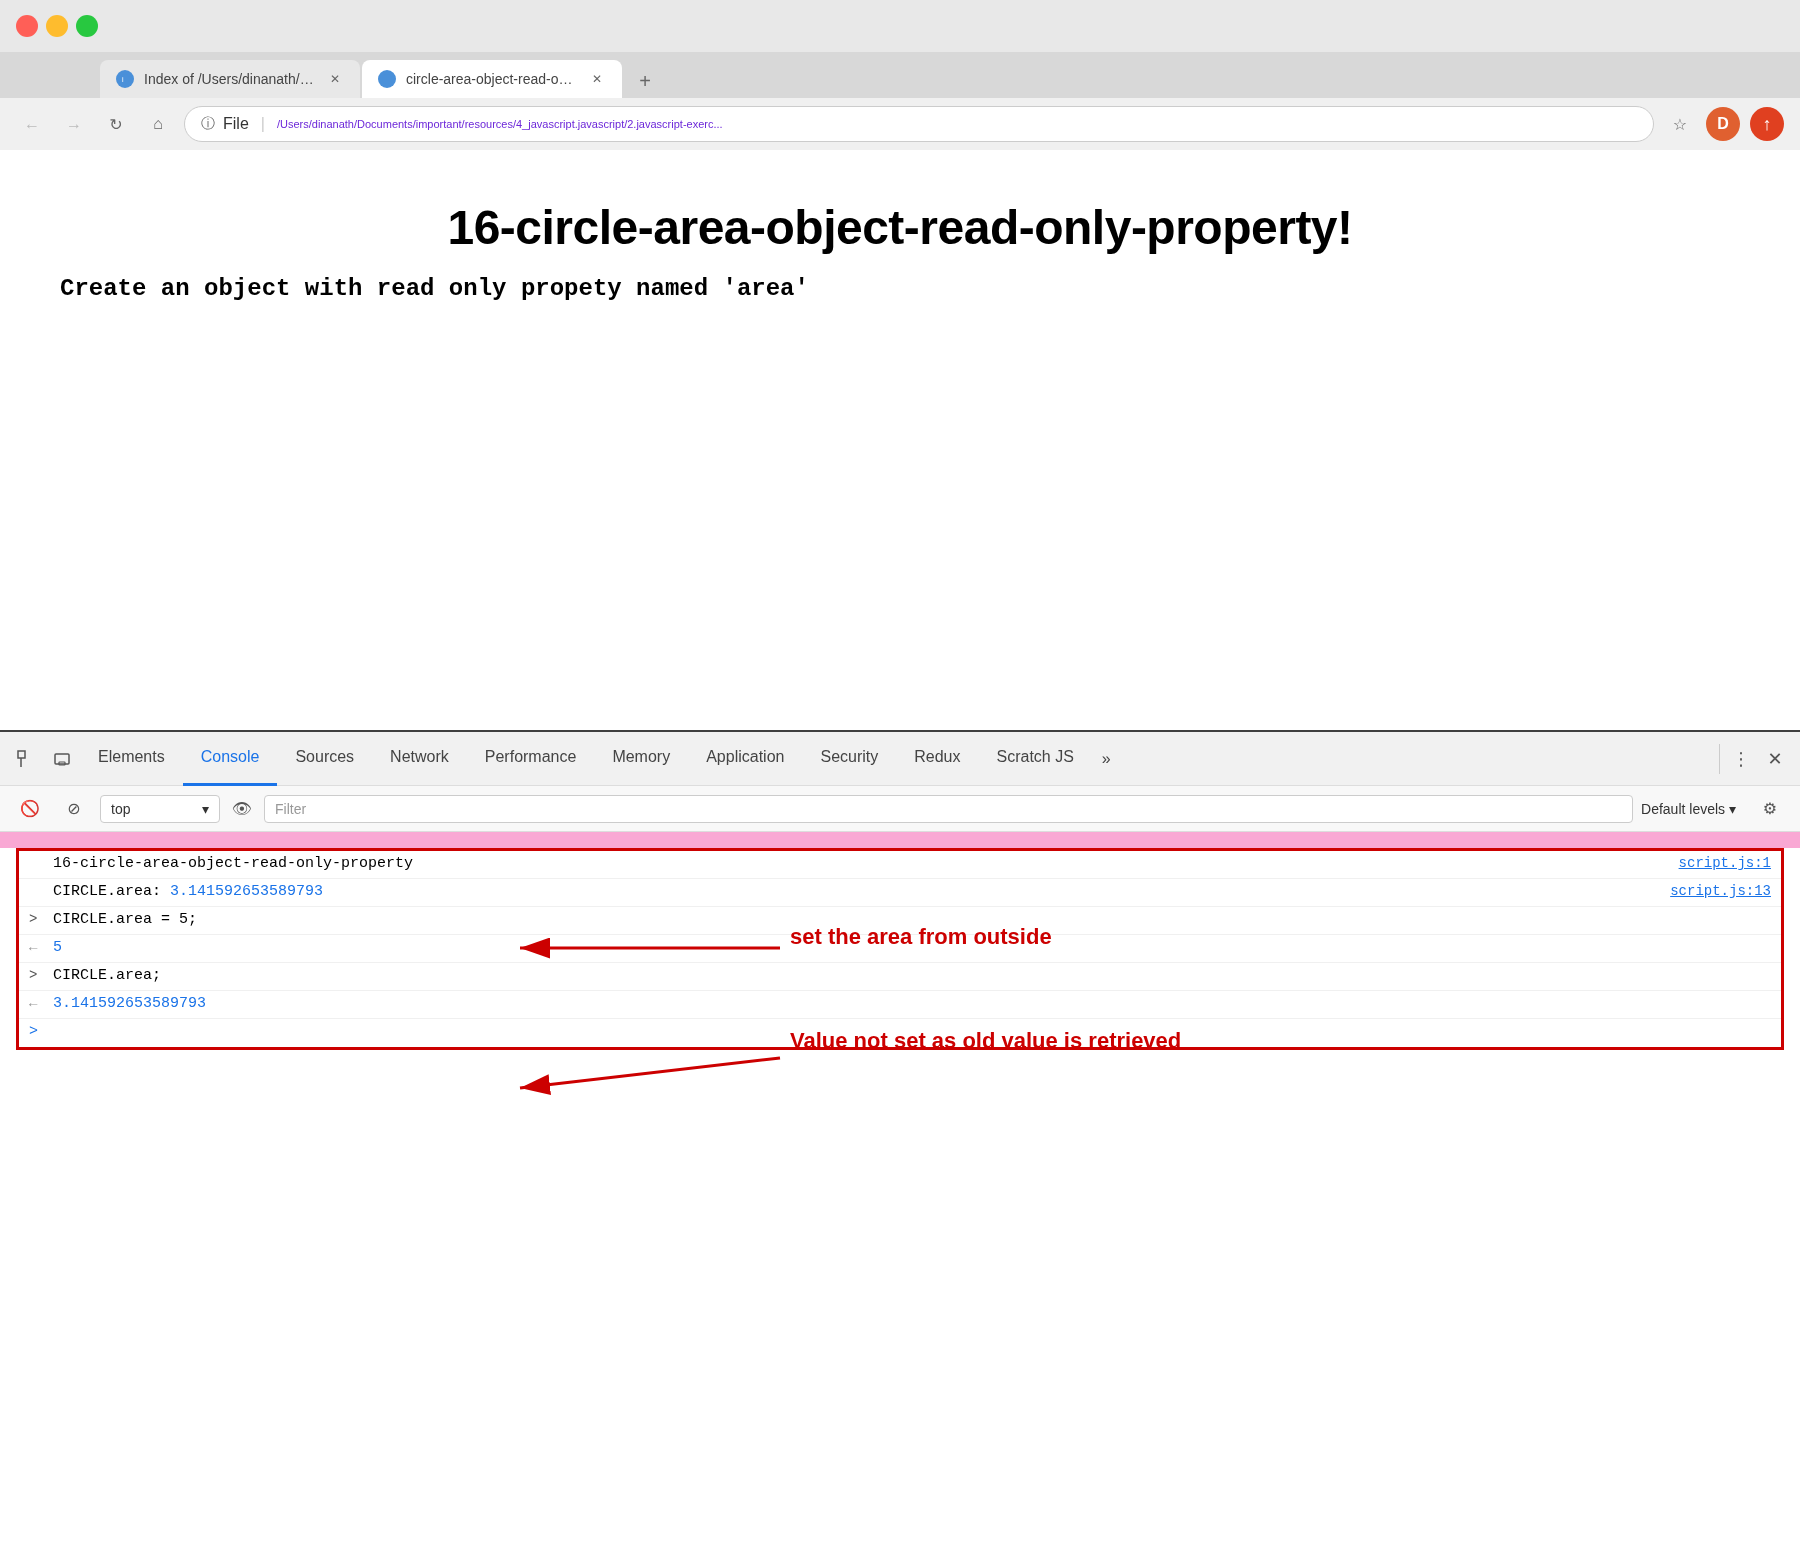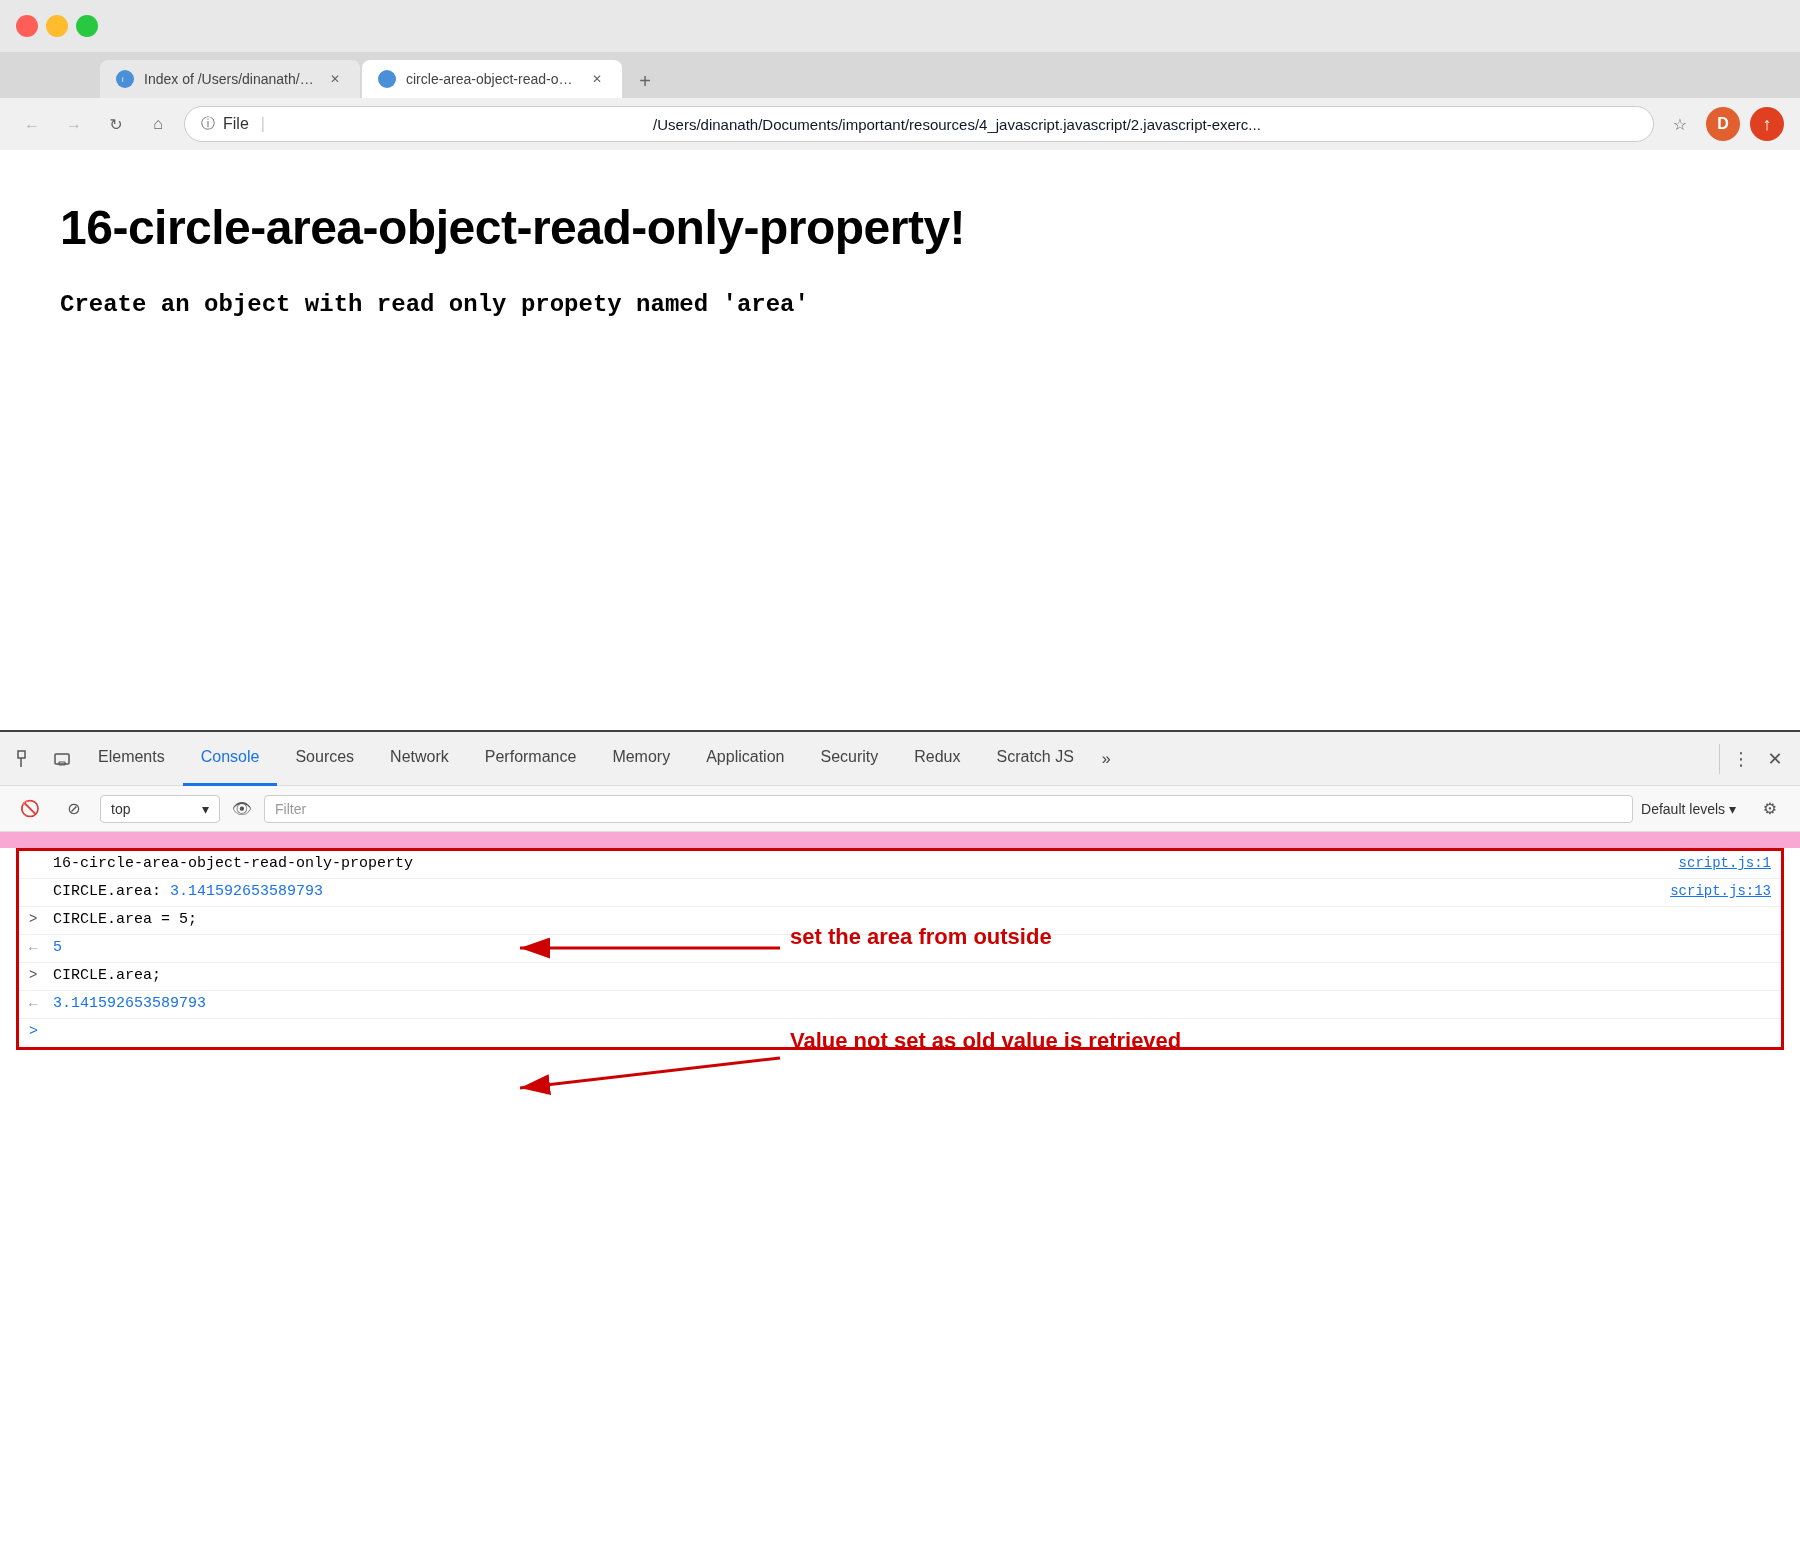--- a/index.html
+++ b/index.html
@@ -20,30 +20,30 @@
     .tab-favicon svg { width: 12px; height: 12px; }
     .tab-title { font-size: 14px; white-space: nowrap; overflow: hidden; text-overflow: ellipsis; }
     .tab-close { margin-left: auto; width: 18px; height: 18px; border-radius: 50%; display: flex; align-items: center; justify-content: center; font-size: 12px; color: #666; cursor: pointer; flex-shrink: 0; }
     .tab-new { display: flex; align-items: center; justify-content: center; width: 34px; height: 34px; font-size: 20px; color: #666; cursor: pointer; margin-left: 4px; }
 
     .address-bar { display: flex; align-items: center; padding: 8px 16px; background: #f0f0f0; height: 52px; gap: 10px; }
     .nav-btn { width: 32px; height: 32px; border-radius: 50%; display: flex; align-items: center; justify-content: center; cursor: pointer; color: #666; font-size: 16px; }
     .nav-btn.disabled { color: #bbb; cursor: default; }
     .url-bar { flex: 1; display: flex; align-items: center; background: #fff; border: 1px solid #ccc; border-radius: 24px; padding: 0 16px; height: 36px; gap: 8px; }
     .url-bar-lock { color: #666; font-size: 14px; }
-    .url-text { font-size: 15px; color: #0f172a; flex: 1; text-align: center; }
+    .url-text { font-size: 11px; color: #6d28d9; flex: 1; }
     .url-bar-file { font-weight: 500; color: #333; }
     .address-actions { display: flex; gap: 4px; }
     .address-action-btn { width: 32px; height: 32px; border-radius: 50%; display: flex; align-items: center; justify-content: center; cursor: pointer; color: #666; font-size: 16px; }
     .avatar-btn { width: 34px; height: 34px; border-radius: 50%; background: #e06030; color: white; display: flex; align-items: center; justify-content: center; font-size: 16px; font-weight: bold; cursor: pointer; }
     .update-btn { width: 34px; height: 34px; border-radius: 50%; background: #e04020; color: white; display: flex; align-items: center; justify-content: center; font-size: 18px; cursor: pointer; }
 
     
     .page-content { background: #fff; padding: 50px 60px 0 60px; min-height: 580px; }
-    .page-title { font-size: 48px; font-weight: 900; color: #000; margin-bottom: 36px; letter-spacing: -0.5px; }
+    .page-title { font-size: 48px; font-weight: 900; color: #000; margin-bottom: 20px; letter-spacing: -0.5px; text-align: center; }
     .page-subtitle { font-size: 24px; font-weight: 700; color: #000; font-family: 'Courier New', monospace; }
 
     
     .devtools { border-top: 2px solid #404040; background: #f9a8d4; width: 100%; }
     .devtools-tabs { display: flex; align-items: center; background: #f1f1f1; border-bottom: 1px solid #ddd; height: 54px; padding: 0 8px; gap: 0; }
     .devtools-icon-btn { width: 36px; height: 36px; display: flex; align-items: center; justify-content: center; cursor: pointer; color: #555; font-size: 16px; border-radius: 4px; flex-shrink: 0; }
     .devtools-tab { padding: 0 18px; height: 54px; display: flex; align-items: center; font-size: 16px; color: #444; cursor: pointer; border-bottom: 3px solid transparent; white-space: nowrap; }
     .devtools-tab.active { color: #1a73e8; border-bottom: 3px solid #1a73e8; }
     .devtools-tab-more { padding: 0 10px; height: 54px; display: flex; align-items: center; font-size: 16px; color: #444; cursor: pointer; }
     .devtools-separator { width: 1px; height: 30px; background: #ccc; margin: 0 4px; }

